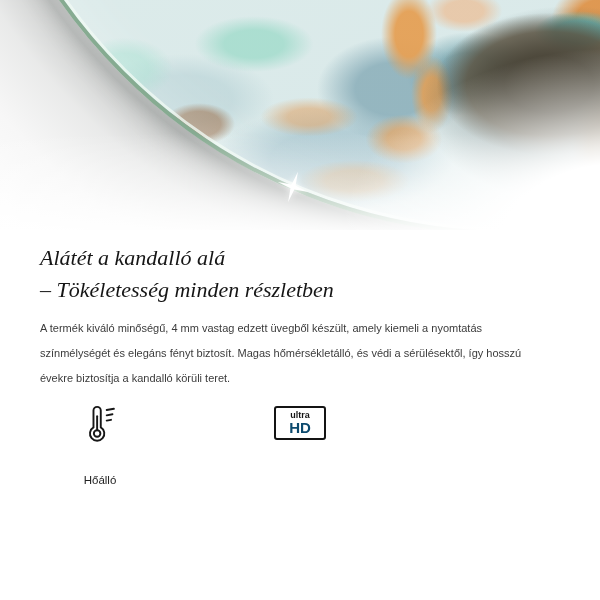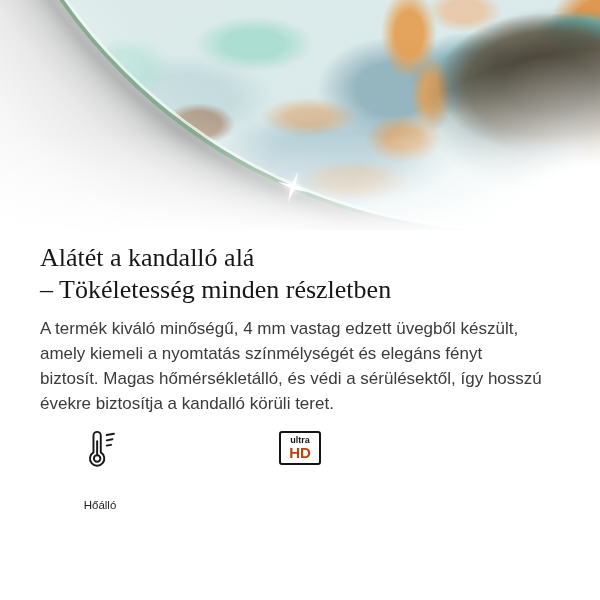--- a/index.html
+++ b/index.html
@@ -51,42 +51,42 @@
     background:
       radial-gradient(ellipse 280px 200px at 618px 248px, #ffffff 42%, rgba(255,255,255,0) 100%),
       linear-gradient(to bottom, rgba(255,255,255,0) 58%, rgba(255,255,255,0.45) 82%, rgba(255,255,255,0.92) 100%);
   }
   .sparkle{position:absolute;left:276px;top:170px;width:34px;height:34px;
     filter:drop-shadow(0 0 3px rgba(255,255,255,0.95));}
   
   .title{
     margin:12px 40px 0;
     font-family:"Liberation Serif","DejaVu Serif",serif;
-    font-size:26px;line-height:32px;font-weight:400;color:#161616;
+    font-size:22px;line-height:32px;font-weight:400;color:#161616;font-style:italic;
   }
   .title span{display:block;}
   .desc{
     margin:10px 40px 0;width:505px;
-    font-size:17px;line-height:25px;color:#3b3b3b;
+    font-size:11px;line-height:25px;color:#3b3b3b;
   }
   
   .features{
     margin-top:6px;width:600px;
     display:grid;grid-template-columns:repeat(3,1fr);row-gap:6px;
   }
   .feature{display:flex;flex-direction:column;align-items:center;}
   .icon-box{height:52px;display:flex;align-items:center;justify-content:center;}
   .feature-label{margin-top:23px;font-size:11.5px;color:#222;line-height:16px;}
   .uhd{
-    width:42px;height:34px;border:2.5px solid #141414;border-radius:3px;
+    width:52px;height:34px;border:2.5px solid #141414;border-radius:3px;
     display:flex;flex-direction:column;align-items:center;justify-content:center;
     box-sizing:border-box;
   }
   .uhd .t1{font-size:9px;font-weight:700;line-height:9px;color:#141414;letter-spacing:0;}
-  .uhd .t2{font-size:15px;font-weight:700;line-height:15px;color:#c2410c;}
+  .uhd .t2{font-size:15px;font-weight:700;line-height:15px;color:#0c4a6e;}
   svg{display:block;}
 </style>
 </head>
 <body>
 
 <div class="hero">
   <div class="glass"></div>
   <div class="hero-fade"></div>
   <svg class="sparkle" viewBox="0 0 34 34">
     <path d="M17 1 L19 15 L33 17 L19 19 L17 33 L15 19 L1 17 L15 15 Z" fill="#ffffff" transform="rotate(18 17 17)"></path>

